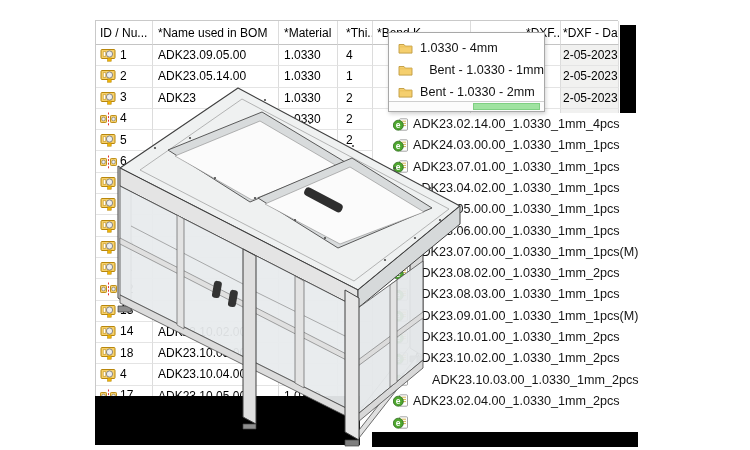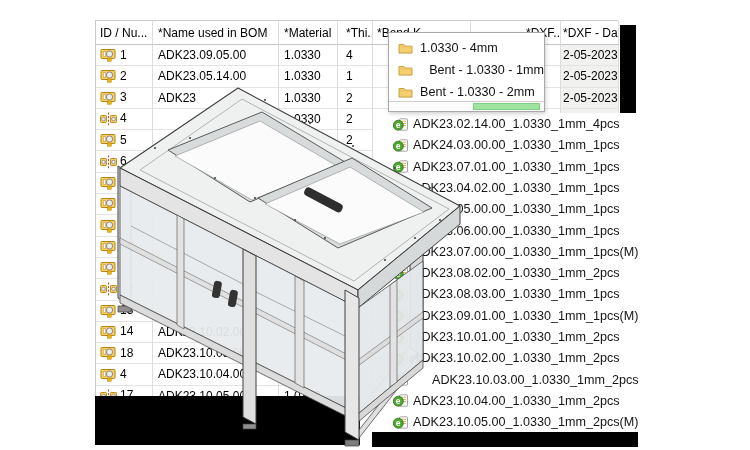--- a/index.html
+++ b/index.html
@@ -558,32 +558,31 @@
       </div>
       <div class="file-item" style="top: 390.9px;">
         <span>
           <svg width="15" height="13" viewBox="0 0 15 13">
             <rect x="6.5" y="0.8" width="8" height="11.4" rx="1" fill="#fff" stroke="#8f8f8f" stroke-width=".8"></rect>
             <path d="M8.5,3.2 h4.5 M8.5,5.4 h4.5 M8.5,7.6 h4.5" stroke="#c9a227" stroke-width=".8"></path>
             <circle cx="5.3" cy="7.2" r="5" fill="#4ea72e" stroke="#2e6b1e" stroke-width=".8"></circle>
             <text x="2.7" y="10.2" font-family="Liberation Sans, sans-serif" font-size="8.5" font-weight="bold" fill="#fff">e</text>
           </svg>
         </span>
-        <span>ADK23.10.04.00_1.0330_1mm_2pcs</span>
+        <span>ADK23.02.04.00_1.0330_1mm_2pcs</span>
       </div>
       <div class="file-item" style="top: 412.2px;">
         <span>
           <svg width="15" height="13" viewBox="0 0 15 13">
             <rect x="6.5" y="0.8" width="8" height="11.4" rx="1" fill="#fff" stroke="#8f8f8f" stroke-width=".8"></rect>
             <path d="M8.5,3.2 h4.5 M8.5,5.4 h4.5 M8.5,7.6 h4.5" stroke="#c9a227" stroke-width=".8"></path>
             <circle cx="5.3" cy="7.2" r="5" fill="#4ea72e" stroke="#2e6b1e" stroke-width=".8"></circle>
             <text x="2.7" y="10.2" font-family="Liberation Sans, sans-serif" font-size="8.5" font-weight="bold" fill="#fff">e</text>
           </svg>
         </span>
-        <span>ADK23.10.05.00_1.0330_1mm_2pcs(M)</span>
       </div>
     </div>
 
   <div class="blackbox" style="left:95px;top:396px;width:265px;height:49px;"></div>
   <div class="blackbox" style="left:372px;top:432px;width:266px;height:15px;"></div>
 
   <svg width="395" height="372" viewBox="0 0 395 372" style="position:absolute;left:95px;top:78px;">
     <g stroke-linejoin="round">
 
       <path d="M23,88 L36,96 L36,228 L23,220 Z" fill="#e2e2e2" stroke="#3f3f3f" stroke-width="1"></path>

